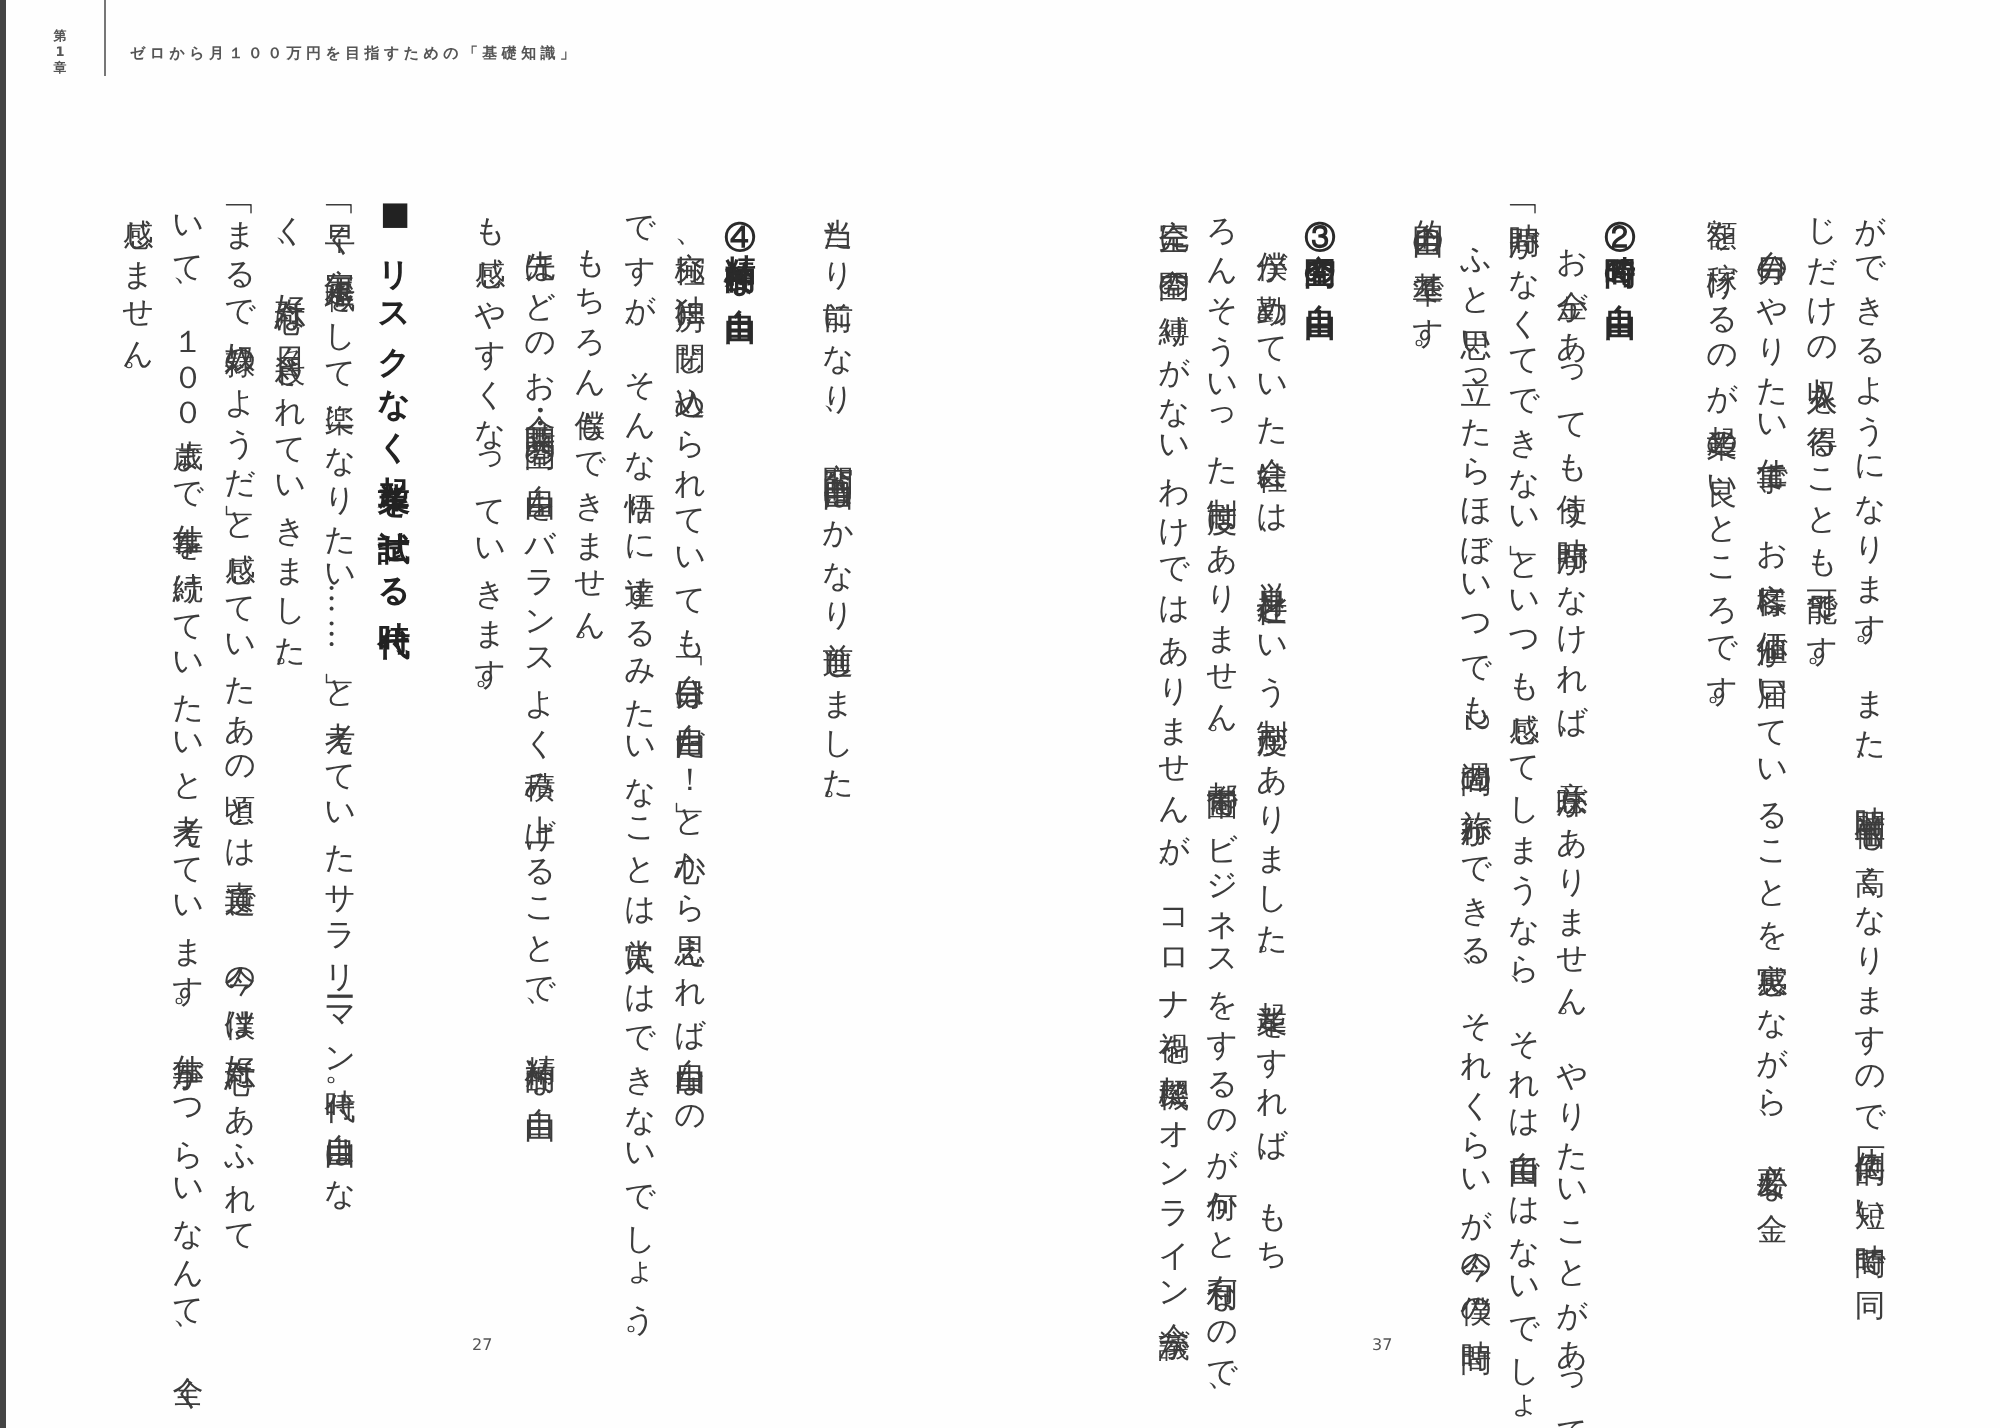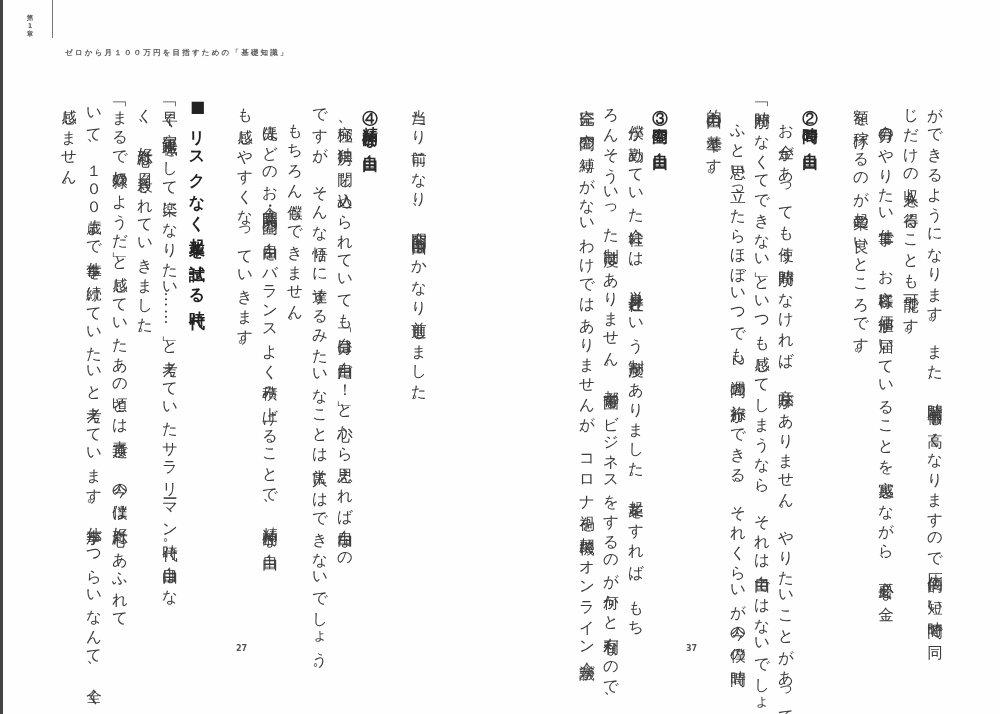--- a/index.html
+++ b/index.html
@@ -10,40 +10,40 @@
     color:#3a3a3a;
   }
   .left-edge { position:absolute; left:0; top:0; width:3px; height:714px; background:#444; }
   .chapter-mark {
     position:absolute; left:22px; top:14px; width:16px;
     font-family:"DejaVu Sans", sans-serif; font-size:6.5px; font-weight:bold;
     color:#555; text-align:center; line-height:8px;
   }
   .chapter-divider { position:absolute; left:52px; top:0; width:1px; height:38px; background:#777; }
   .running-head {
-    position:absolute; left:65px; top:48px;
+    position:absolute; left:65px; top:22px;
     font-family:Liberation Mono, monospace; font-size:7.5px; font-weight:bold;
     color:#555; letter-spacing:2.2px; white-space:nowrap;
   }
   .col {
     position:absolute; top:97px;
     writing-mode: vertical-rl;
     font-size:15.5px; line-height:16px; letter-spacing:2.2px;
     white-space:nowrap; color:#3c3c3c;
     transform:translateX(-8px);
   }
   .col.indent { padding-top:16px; }
   .col.head { font-weight:bold; color:#2a2a2a; }
   .col.section {
     font-family:"DejaVu Sans", sans-serif; font-weight:bold; color:#222;
     font-size:16px; letter-spacing:3px;
   }
   .page-num {
-    position:absolute; top:644px;
-    font-family:"DejaVu Sans", sans-serif; font-size:8px; font-weight:bold; color:#555;
+    position:absolute; top:668px;
+    font-family:"DejaVu Sans", sans-serif; font-size:8px; font-weight:normal; color:#555;
   }
 </style>
 </head>
 <body>
 
 <div class="left-edge"></div>
 <div class="chapter-mark" style="white-space:pre">第
 1
 章</div>
 <div class="chapter-divider"></div>

